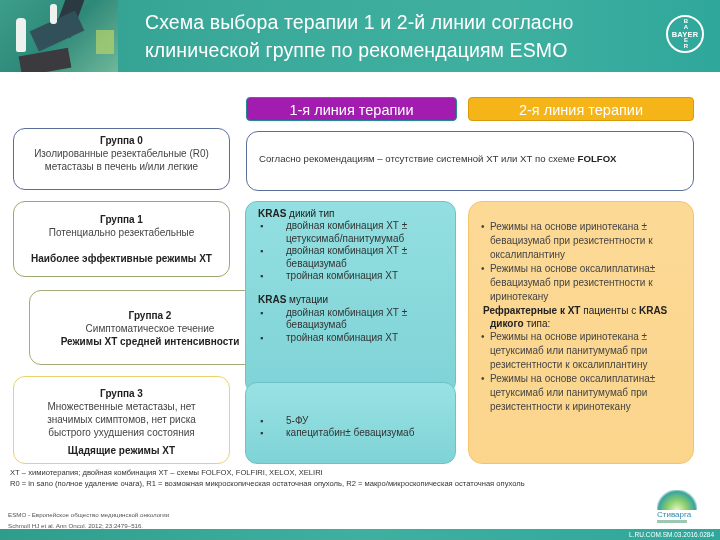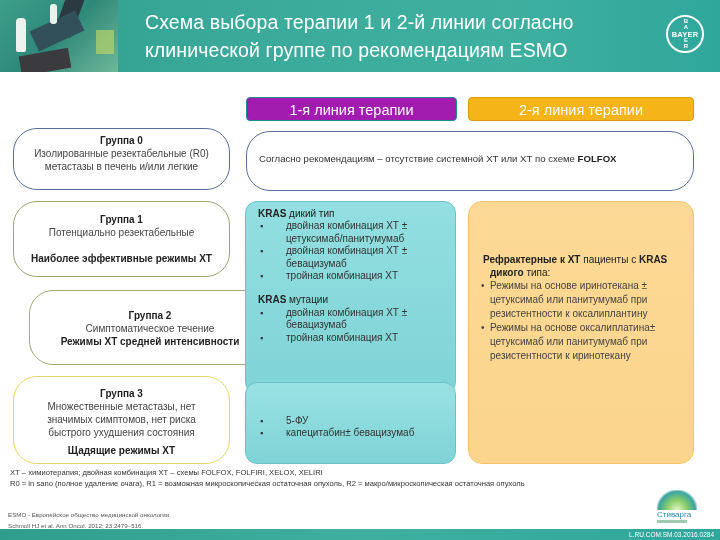--- a/index.html
+++ b/index.html
@@ -36,21 +36,21 @@
   .bayer-v { position:absolute; left:14px; top:1px; width:8px; font-size:6px; line-height:6px; text-align:center; }
 
   .line-head {
     position: absolute; height: 24px; border-radius: 4px;
     font-family: "Liberation Sans", sans-serif; font-size: 14.5px; color: #fff; text-align: center; line-height: 24px;
   }
   .lh1 { left: 246px; top: 97px; width: 211px; background: #a21caf; border: 1px solid #1e8d90; }
   .lh2 { left: 468px; top: 97px; width: 226px; background: #f5b418; border: 1px solid #d99b0c; }
 
   .box {
-    position: absolute; border-radius: 24px; background: #fff;
+    position: absolute; border-radius: 12px; background: #fff;
     font-family: "Liberation Sans", sans-serif; font-size: 10px; line-height: 13px; color: #333;
   }
   .g0 { left: 13px; top: 128px; width: 217px; height: 62px; border: 1.3px solid #5a6e9a; text-align:center; padding-top: 5px; }
   .g1 { left: 13px; top: 201px; width: 217px; height: 76px; border: 1.3px solid #9aa872; text-align:center; padding-top: 11px; }
   .g2 { left: 29px; top: 290px; width: 242px; height: 75px; border: 1.3px solid #a3ac78; text-align:center; padding-top: 18px; }
   .g3 { left: 13px; top: 376px; width: 217px; height: 88px; border: 1.3px solid #e8d46a; text-align:center; padding-top: 10px; }
   .gtitle { font-weight: bold; color: #222; }
   .gtxt { color: #444; }
   .gbold { font-weight: bold; color: #222; }
 
@@ -78,21 +78,21 @@
   .gap { height: 12px; }
 
   .t2 {
     position:absolute; left: 468px; top: 201px; width: 226px; height: 263px; border-radius: 14px;
     background: linear-gradient(180deg, #fcd996 0%, #fbd58c 100%); border: 1px solid #f3c46a;
     padding: 18px 10px 0 14px; font-family: "Liberation Sans", sans-serif; font-size: 10px; line-height: 14px; color:#444;
   }
   ul.bl2 { list-style: none; }
   ul.bl2 li { position: relative; padding-left: 7px; }
   ul.bl2 li::before { content: "\2022"; position: absolute; left: -2px; top: 0; color: #444; }
-  .refr { margin-top: 33px; font-weight: bold; color: #222; line-height: 13px; }
+  .refr { font-weight: bold; color: #222; line-height: 13px; }
   .refr .n { font-weight: normal; }
 
   .foot1 {
     position: absolute; left: 10px; top: 468px; width: 620px;
     font-family: "Liberation Sans", sans-serif; font-size: 7.6px; line-height: 10.5px; color: #333;
   }
   .foot2 {
     position: absolute; left: 8px; top: 510px; width: 300px;
     font-family: "Liberation Sans", sans-serif; font-size: 6.2px; line-height: 10.5px; color: #555;
   }
@@ -191,20 +191,24 @@
 </div>
 
 <div class="t1b">
   <ul class="bl">
     <li>5-ФУ</li>
     <li>капецитабин± бевацизумаб</li>
   </ul>
 </div>
 
 <div class="t2">
+  <ul class="bl2">
+    <li>Режимы на основе иринотекана ± бевацизумаб при резистентности к оксалиплантину</li>
+    <li>Режимы на основе оксалиплатина± бевацизумаб при резистентности к иринотекану</li>
+  </ul>
   <div class="refr"><span>Рефрактерные к </span><span>ХТ</span><span class="n"> пациенты с </span><span>KRAS</span><br><span style="padding-left:7px">дикого</span><span class="n"> типа:</span></div>
   <ul class="bl2">
     <li>Режимы на основе иринотекана ± цетуксимаб или панитумумаб при резистентности к оксалиплантину</li>
     <li>Режимы на основе оксалиплатина± цетуксимаб или панитумумаб при резистентности к иринотекану</li>
   </ul>
 </div>
 
 <div class="foot1">
   <div>ХТ – химиотерапия; двойная комбинация ХТ – схемы  FOLFOX, FOLFIRI, XELOX, XELIRI</div>
   <div>R0 = in sano (полное удаление очага), R1 = возможная микроскопическая остаточная опухоль, R2 = макро/микроскопическая остаточная опухоль</div>

